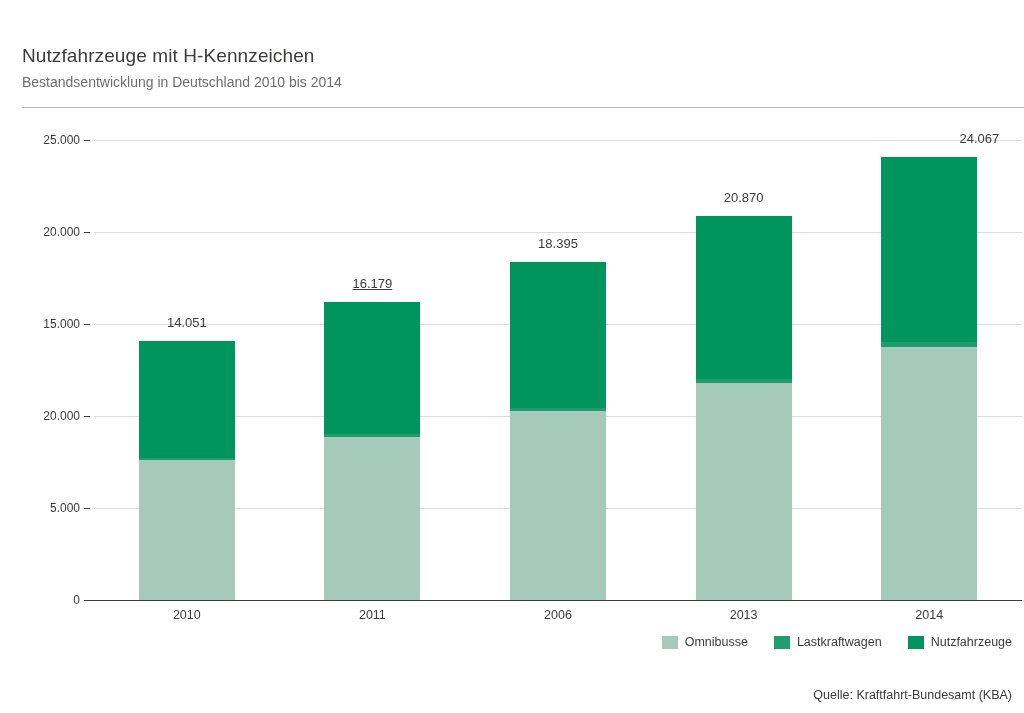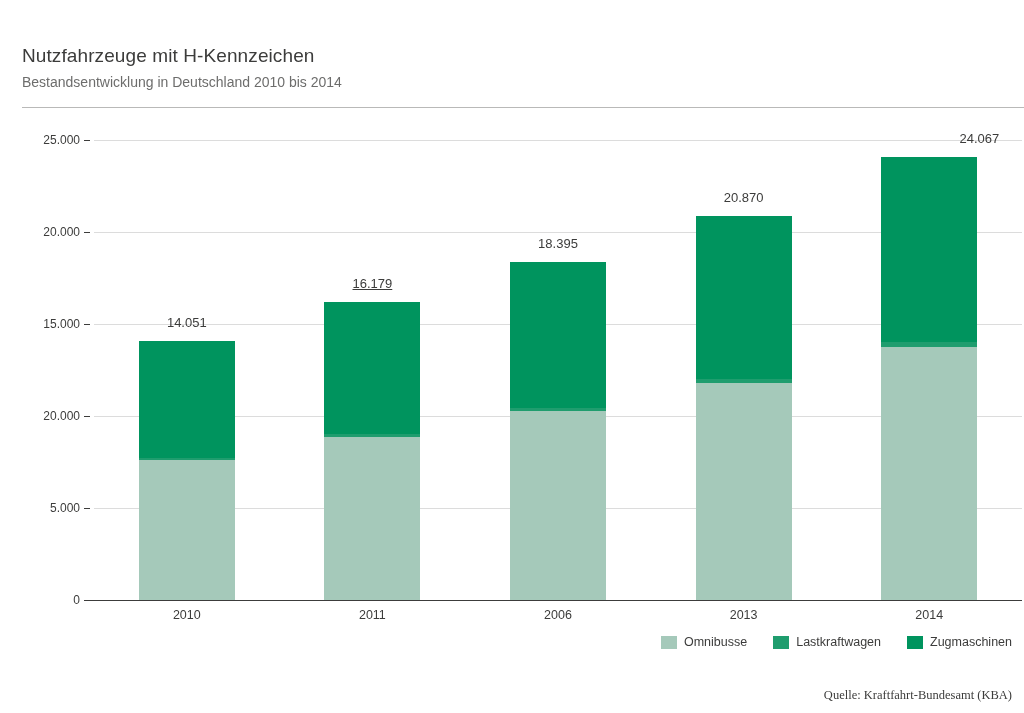--- a/index.html
+++ b/index.html
@@ -147,21 +147,20 @@
     height: 13px;
     display: inline-block;
   }
   
   .source {
     position: absolute;
     right: 24px;
     top: 688px;
     font-size: 12.5px;
     color: #3c3c3b;
-    font-family: Liberation Serif, serif;
   }
 </style>
 </head>
 <body>
 
 <div class="page">
 
   <div class="header">
     <h1 class="title">Nutzfahrzeuge mit H-Kennzeichen</h1>
     <p class="subtitle">Bestandsentwicklung in Deutschland 2010 bis 2014</p>
@@ -232,19 +231,19 @@
       <div class="legend-item">
         <span class="legend-swatch" style="background: rgb(165, 201, 186);"></span>
         <span>Omnibusse</span>
       </div>
       <div class="legend-item">
         <span class="legend-swatch" style="background: rgb(31, 157, 110);"></span>
         <span>Lastkraftwagen</span>
       </div>
       <div class="legend-item">
         <span class="legend-swatch" style="background: rgb(0, 148, 94);"></span>
-        <span>Zugmaschinen</span>
+        <span>Nutzfahrzeuge</span>
       </div>
     </div>
 
   <div class="source">Quelle: Kraftfahrt-Bundesamt (KBA)</div>
 
 </div>
 
 </body></html>

